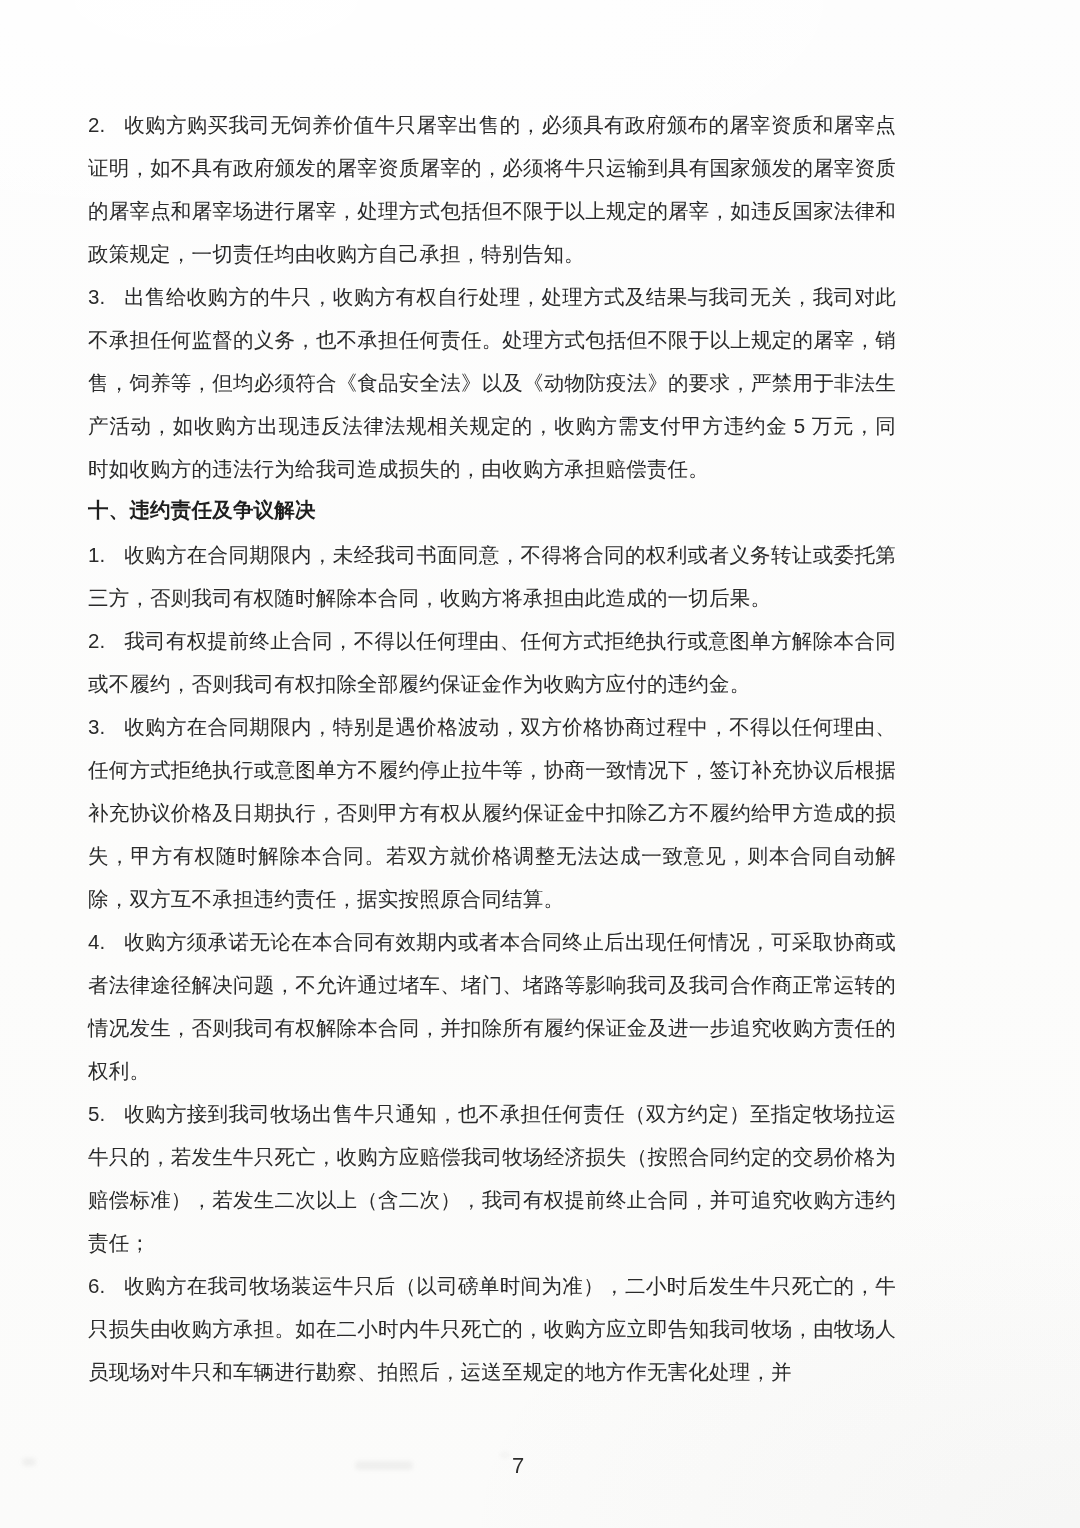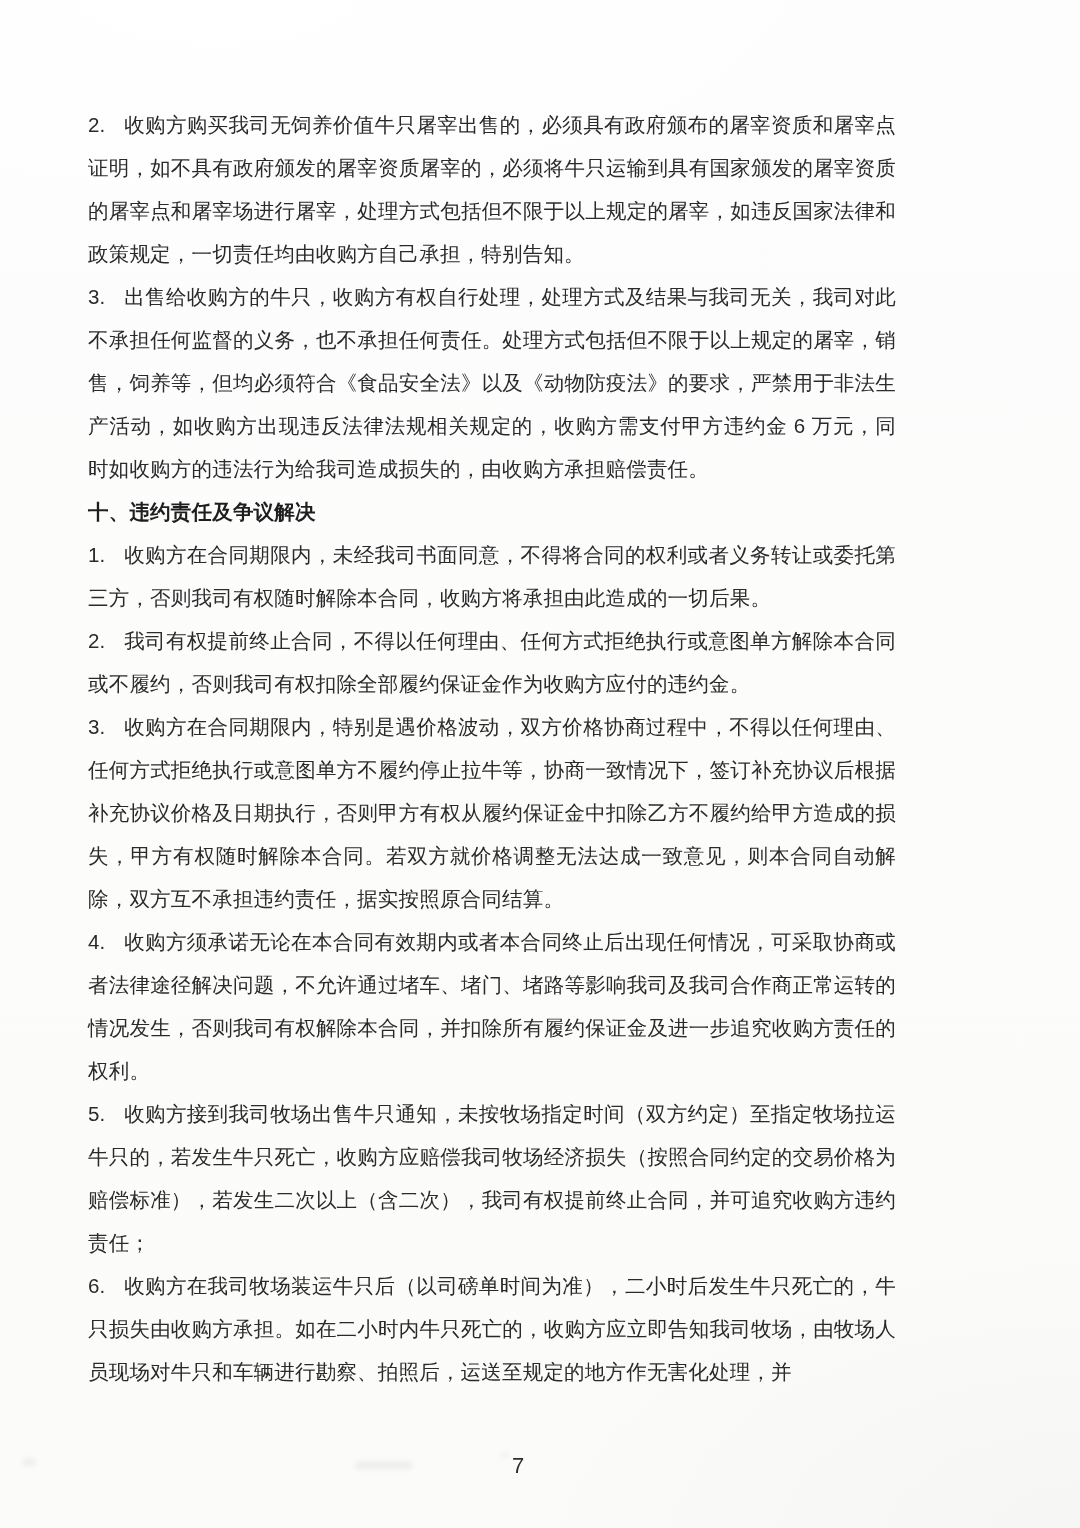--- a/index.html
+++ b/index.html
@@ -35,20 +35,21 @@
     line-height: 43px;
     text-align: justify;
     letter-spacing: 0.2px;
   }
   .para, .heading {
     margin: 0;
   }
   .heading {
     font-weight: bold;
     color: #1e1e1e;
+    font-family: Liberation Mono, monospace;
   }
   .num {
     display: inline-block;
     min-width: 20px;
     margin-right: 16px;
   }
   .page-number {
     position: absolute;
     left: 0;
     right: 44px;
@@ -68,27 +69,27 @@
   .smudge-a { left: 355px; top: 1461px; width: 58px; height: 9px; }
   .smudge-b { left: 22px;  top: 1458px; width: 14px; height: 8px; }
   .smudge-c { left: 500px; top: 1452px; width: 10px; height: 6px; opacity: .6; }
 </style>
 </head>
 <body>
 
 <div class="page">
   <div class="content">
       <div class="para"><span class="num">2.</span><span>收购方购买我司无饲养价值牛只屠宰出售的，必须具有政府颁布的屠宰资质和屠宰点证明，如不具有政府颁发的屠宰资质屠宰的，必须将牛只运输到具有国家颁发的屠宰资质的屠宰点和屠宰场进行屠宰，处理方式包括但不限于以上规定的屠宰，如违反国家法律和政策规定，一切责任均由收购方自己承担，特别告知。</span></div>
-      <div class="para"><span class="num">3.</span><span>出售给收购方的牛只，收购方有权自行处理，处理方式及结果与我司无关，我司对此不承担任何监督的义务，也不承担任何责任。处理方式包括但不限于以上规定的屠宰，销售，饲养等，但均必须符合《食品安全法》以及《动物防疫法》的要求，严禁用于非法生产活动，如收购方出现违反法律法规相关规定的，收购方需支付甲方违约金 6 万元，同时如收购方的违法行为给我司造成损失的，由收购方承担赔偿责任。</span></div>
+      <div class="para"><span class="num">3.</span><span>出售给收购方的牛只，收购方有权自行处理，处理方式及结果与我司无关，我司对此不承担任何监督的义务，也不承担任何责任。处理方式包括但不限于以上规定的屠宰，销售，饲养等，但均必须符合《食品安全法》以及《动物防疫法》的要求，严禁用于非法生产活动，如收购方出现违反法律法规相关规定的，收购方需支付甲方违约金 5 万元，同时如收购方的违法行为给我司造成损失的，由收购方承担赔偿责任。</span></div>
       <div class="heading"><span>十、违约责任及争议解决</span></div>
       <div class="para"><span class="num">1.</span><span>收购方在合同期限内，未经我司书面同意，不得将合同的权利或者义务转让或委托第三方，否则我司有权随时解除本合同，收购方将承担由此造成的一切后果。</span></div>
       <div class="para"><span class="num">2.</span><span>我司有权提前终止合同，不得以任何理由、任何方式拒绝执行或意图单方解除本合同或不履约，否则我司有权扣除全部履约保证金作为收购方应付的违约金。</span></div>
       <div class="para"><span class="num">3.</span><span>收购方在合同期限内，特别是遇价格波动，双方价格协商过程中，不得以任何理由、任何方式拒绝执行或意图单方不履约停止拉牛等，协商一致情况下，签订补充协议后根据补充协议价格及日期执行，否则甲方有权从履约保证金中扣除乙方不履约给甲方造成的损失，甲方有权随时解除本合同。若双方就价格调整无法达成一致意见，则本合同自动解除，双方互不承担违约责任，据实按照原合同结算。</span></div>
       <div class="para"><span class="num">4.</span><span>收购方须承诺无论在本合同有效期内或者本合同终止后出现任何情况，可采取协商或者法律途径解决问题，不允许通过堵车、堵门、堵路等影响我司及我司合作商正常运转的情况发生，否则我司有权解除本合同，并扣除所有履约保证金及进一步追究收购方责任的权利。</span></div>
-      <div class="para"><span class="num">5.</span><span>收购方接到我司牧场出售牛只通知，未按牧场指定时间（双方约定）至指定牧场拉运牛只的，若发生牛只死亡，收购方应赔偿我司牧场经济损失（按照合同约定的交易价格为赔偿标准），若发生二次以上（含二次），我司有权提前终止合同，并可追究收购方违约责任；</span></div>
+      <div class="para"><span class="num">5.</span><span>收购方接到我司牧场出售牛只通知，也不承担任何责任（双方约定）至指定牧场拉运牛只的，若发生牛只死亡，收购方应赔偿我司牧场经济损失（按照合同约定的交易价格为赔偿标准），若发生二次以上（含二次），我司有权提前终止合同，并可追究收购方违约责任；</span></div>
       <div class="para"><span class="num">6.</span><span>收购方在我司牧场装运牛只后（以司磅单时间为准），二小时后发生牛只死亡的，牛只损失由收购方承担。如在二小时内牛只死亡的，收购方应立即告知我司牧场，由牧场人员现场对牛只和车辆进行勘察、拍照后，运送至规定的地方作无害化处理，并</span></div>
     </div>
 
   <div class="smudge smudge-a"></div>
   <div class="smudge smudge-b"></div>
   <div class="smudge smudge-c"></div>
 
   <div class="page-number">7</div>
 </div>
 

